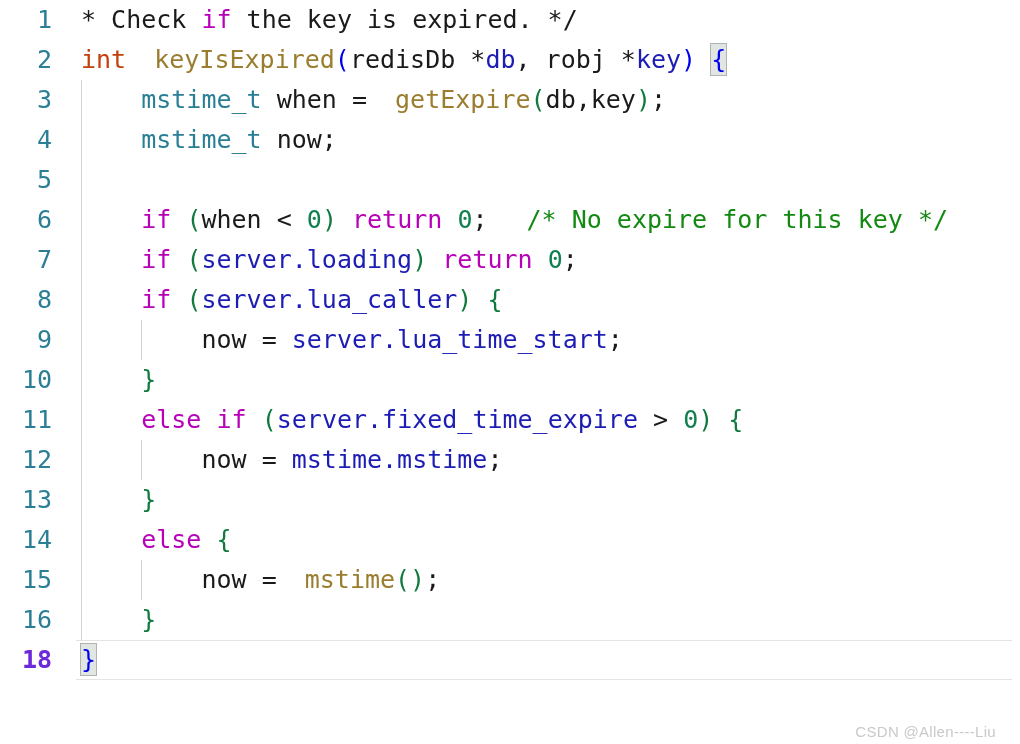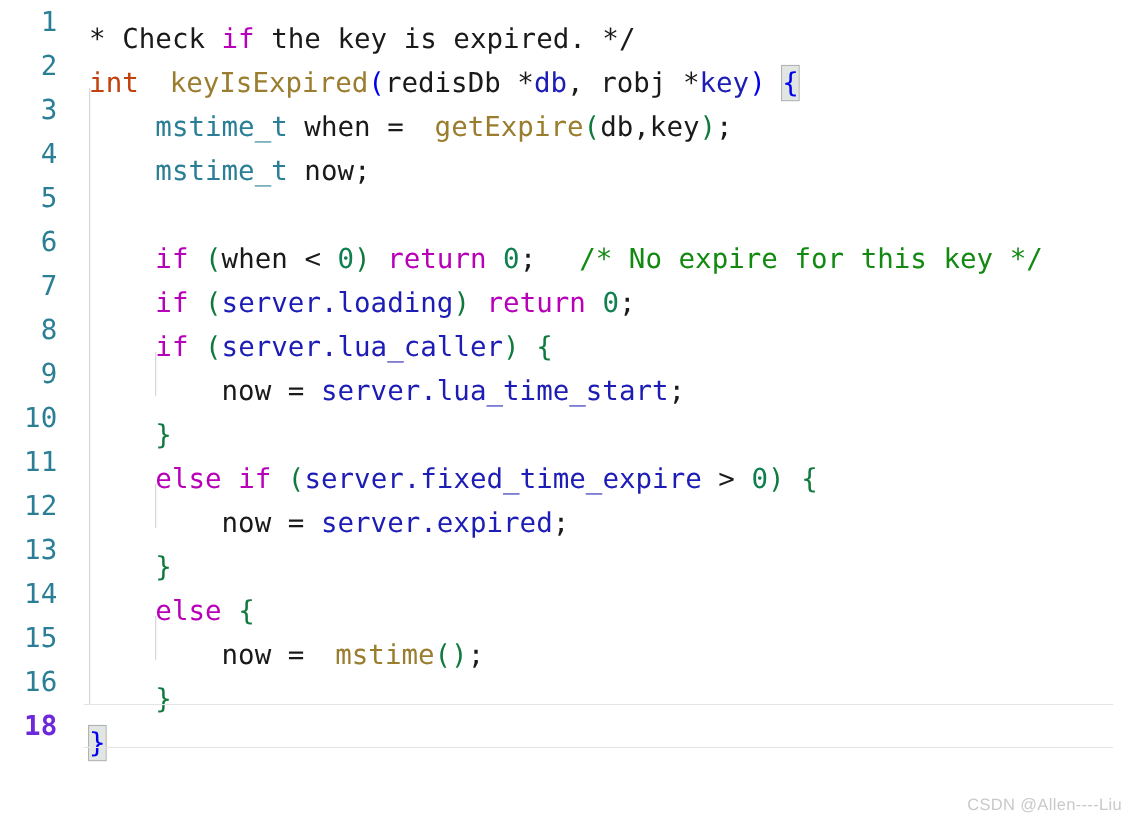--- a/index.html
+++ b/index.html
@@ -41,21 +41,21 @@
     font-family: "DejaVu Sans Mono", "Liberation Mono", monospace;
   }
   .gutter.active {
     color: #6d28d9;
     font-weight: bold;
   }
 
   .line-content {
     position: absolute;
     left: 81px;
-    top: 16px;
+    top: 0;
     white-space: pre;
     color: #1a1a1a;
   }
 
   
   .code-line.active-line::before,
   .code-line.active-line::after {
     content: "";
     position: absolute;
     left: 76px;
@@ -89,21 +89,21 @@
 
   
   .bracket-match {
     background: #e2e6e2;
     outline: 1px solid #b0b4b0;
     padding: 1px 0;
   }
 
   #watermark {
     position: absolute;
-    right: 0;
+    right: 24px;
     bottom: 4px;
     font-family: "Liberation Sans", sans-serif;
     font-size: 15px;
     color: #c9c9c9;
     letter-spacing: 0.3px;
   }
 </style>
 </head>
 <body>
 
@@ -113,21 +113,21 @@
       <div class="code-line"><div class="gutter">2</div><div class="line-content"><span class="t-type">int</span><span class="t-plain"> </span><span class="t-fn">keyIsExpired</span><span class="t-br1">(</span><span class="t-plain">redisDb *</span><span class="t-var">db</span><span class="t-plain">, robj *</span><span class="t-var">key</span><span class="t-br1">)</span><span class="t-plain"> </span><span class="t-br1 bracket-match">{</span></div></div>
       <div class="code-line"><div class="gutter">3</div><span class="iguide" style="left: 81px;"></span><div class="line-content"><span>    </span><span class="t-type2">mstime_t</span><span class="t-plain"> when = </span><span class="t-fn">getExpire</span><span class="t-br2">(</span><span class="t-plain">db,key</span><span class="t-br2">)</span><span class="t-plain">;</span></div></div>
       <div class="code-line"><div class="gutter">4</div><span class="iguide" style="left: 81px;"></span><div class="line-content"><span>    </span><span class="t-type2">mstime_t</span><span class="t-plain"> now;</span></div></div>
       <div class="code-line"><div class="gutter">5</div><span class="iguide" style="left: 81px;"></span><div class="line-content"></div></div>
       <div class="code-line"><div class="gutter">6</div><span class="iguide" style="left: 81px;"></span><div class="line-content"><span>    </span><span class="t-kw">if</span><span class="t-plain"> </span><span class="t-br2">(</span><span class="t-plain">when &lt; </span><span class="t-num">0</span><span class="t-br2">)</span><span class="t-plain"> </span><span class="t-kw">return</span><span class="t-plain"> </span><span class="t-num">0</span><span class="t-plain">; </span><span class="t-comment">/* No expire for this key */</span></div></div>
       <div class="code-line"><div class="gutter">7</div><span class="iguide" style="left: 81px;"></span><div class="line-content"><span>    </span><span class="t-kw">if</span><span class="t-plain"> </span><span class="t-br2">(</span><span class="t-var">server.loading</span><span class="t-br2">)</span><span class="t-plain"> </span><span class="t-kw">return</span><span class="t-plain"> </span><span class="t-num">0</span><span class="t-plain">;</span></div></div>
       <div class="code-line"><div class="gutter">8</div><span class="iguide" style="left: 81px;"></span><div class="line-content"><span>    </span><span class="t-kw">if</span><span class="t-plain"> </span><span class="t-br2">(</span><span class="t-var">server.lua_caller</span><span class="t-br2">)</span><span class="t-plain"> </span><span class="t-br2">{</span></div></div>
       <div class="code-line"><div class="gutter">9</div><span class="iguide" style="left: 81px;"></span><span class="iguide" style="left: 141.2px;"></span><div class="line-content"><span>        </span><span class="t-plain">now = </span><span class="t-var">server.lua_time_start</span><span class="t-plain">;</span></div></div>
       <div class="code-line"><div class="gutter">10</div><span class="iguide" style="left: 81px;"></span><div class="line-content"><span>    </span><span class="t-br2">}</span></div></div>
       <div class="code-line"><div class="gutter">11</div><span class="iguide" style="left: 81px;"></span><div class="line-content"><span>    </span><span class="t-kw">else</span><span class="t-plain"> </span><span class="t-kw">if</span><span class="t-plain"> </span><span class="t-br2">(</span><span class="t-var">server.fixed_time_expire</span><span class="t-plain"> &gt; </span><span class="t-num">0</span><span class="t-br2">)</span><span class="t-plain"> </span><span class="t-br2">{</span></div></div>
-      <div class="code-line"><div class="gutter">12</div><span class="iguide" style="left: 81px;"></span><span class="iguide" style="left: 141.2px;"></span><div class="line-content"><span>        </span><span class="t-plain">now = </span><span class="t-var">server.expired</span><span class="t-plain">;</span></div></div>
+      <div class="code-line"><div class="gutter">12</div><span class="iguide" style="left: 81px;"></span><span class="iguide" style="left: 141.2px;"></span><div class="line-content"><span>        </span><span class="t-plain">now = </span><span class="t-var">mstime.mstime</span><span class="t-plain">;</span></div></div>
       <div class="code-line"><div class="gutter">13</div><span class="iguide" style="left: 81px;"></span><div class="line-content"><span>    </span><span class="t-br2">}</span></div></div>
       <div class="code-line"><div class="gutter">14</div><span class="iguide" style="left: 81px;"></span><div class="line-content"><span>    </span><span class="t-kw">else</span><span class="t-plain"> </span><span class="t-br2">{</span></div></div>
       <div class="code-line"><div class="gutter">15</div><span class="iguide" style="left: 81px;"></span><span class="iguide" style="left: 141.2px;"></span><div class="line-content"><span>        </span><span class="t-plain">now = </span><span class="t-fn">mstime</span><span class="t-br2">(</span><span class="t-br2">)</span><span class="t-plain">;</span></div></div>
       <div class="code-line"><div class="gutter">16</div><span class="iguide" style="left: 81px;"></span><div class="line-content"><span>    </span><span class="t-br2">}</span></div></div>
       <div class="code-line active-line"><div class="gutter active">18</div><div class="line-content"><span class="t-br1 bracket-match">}</span></div></div>
     </div>
   <div id="watermark">CSDN @Allen----Liu</div>
 </div>
 
 </body></html>

